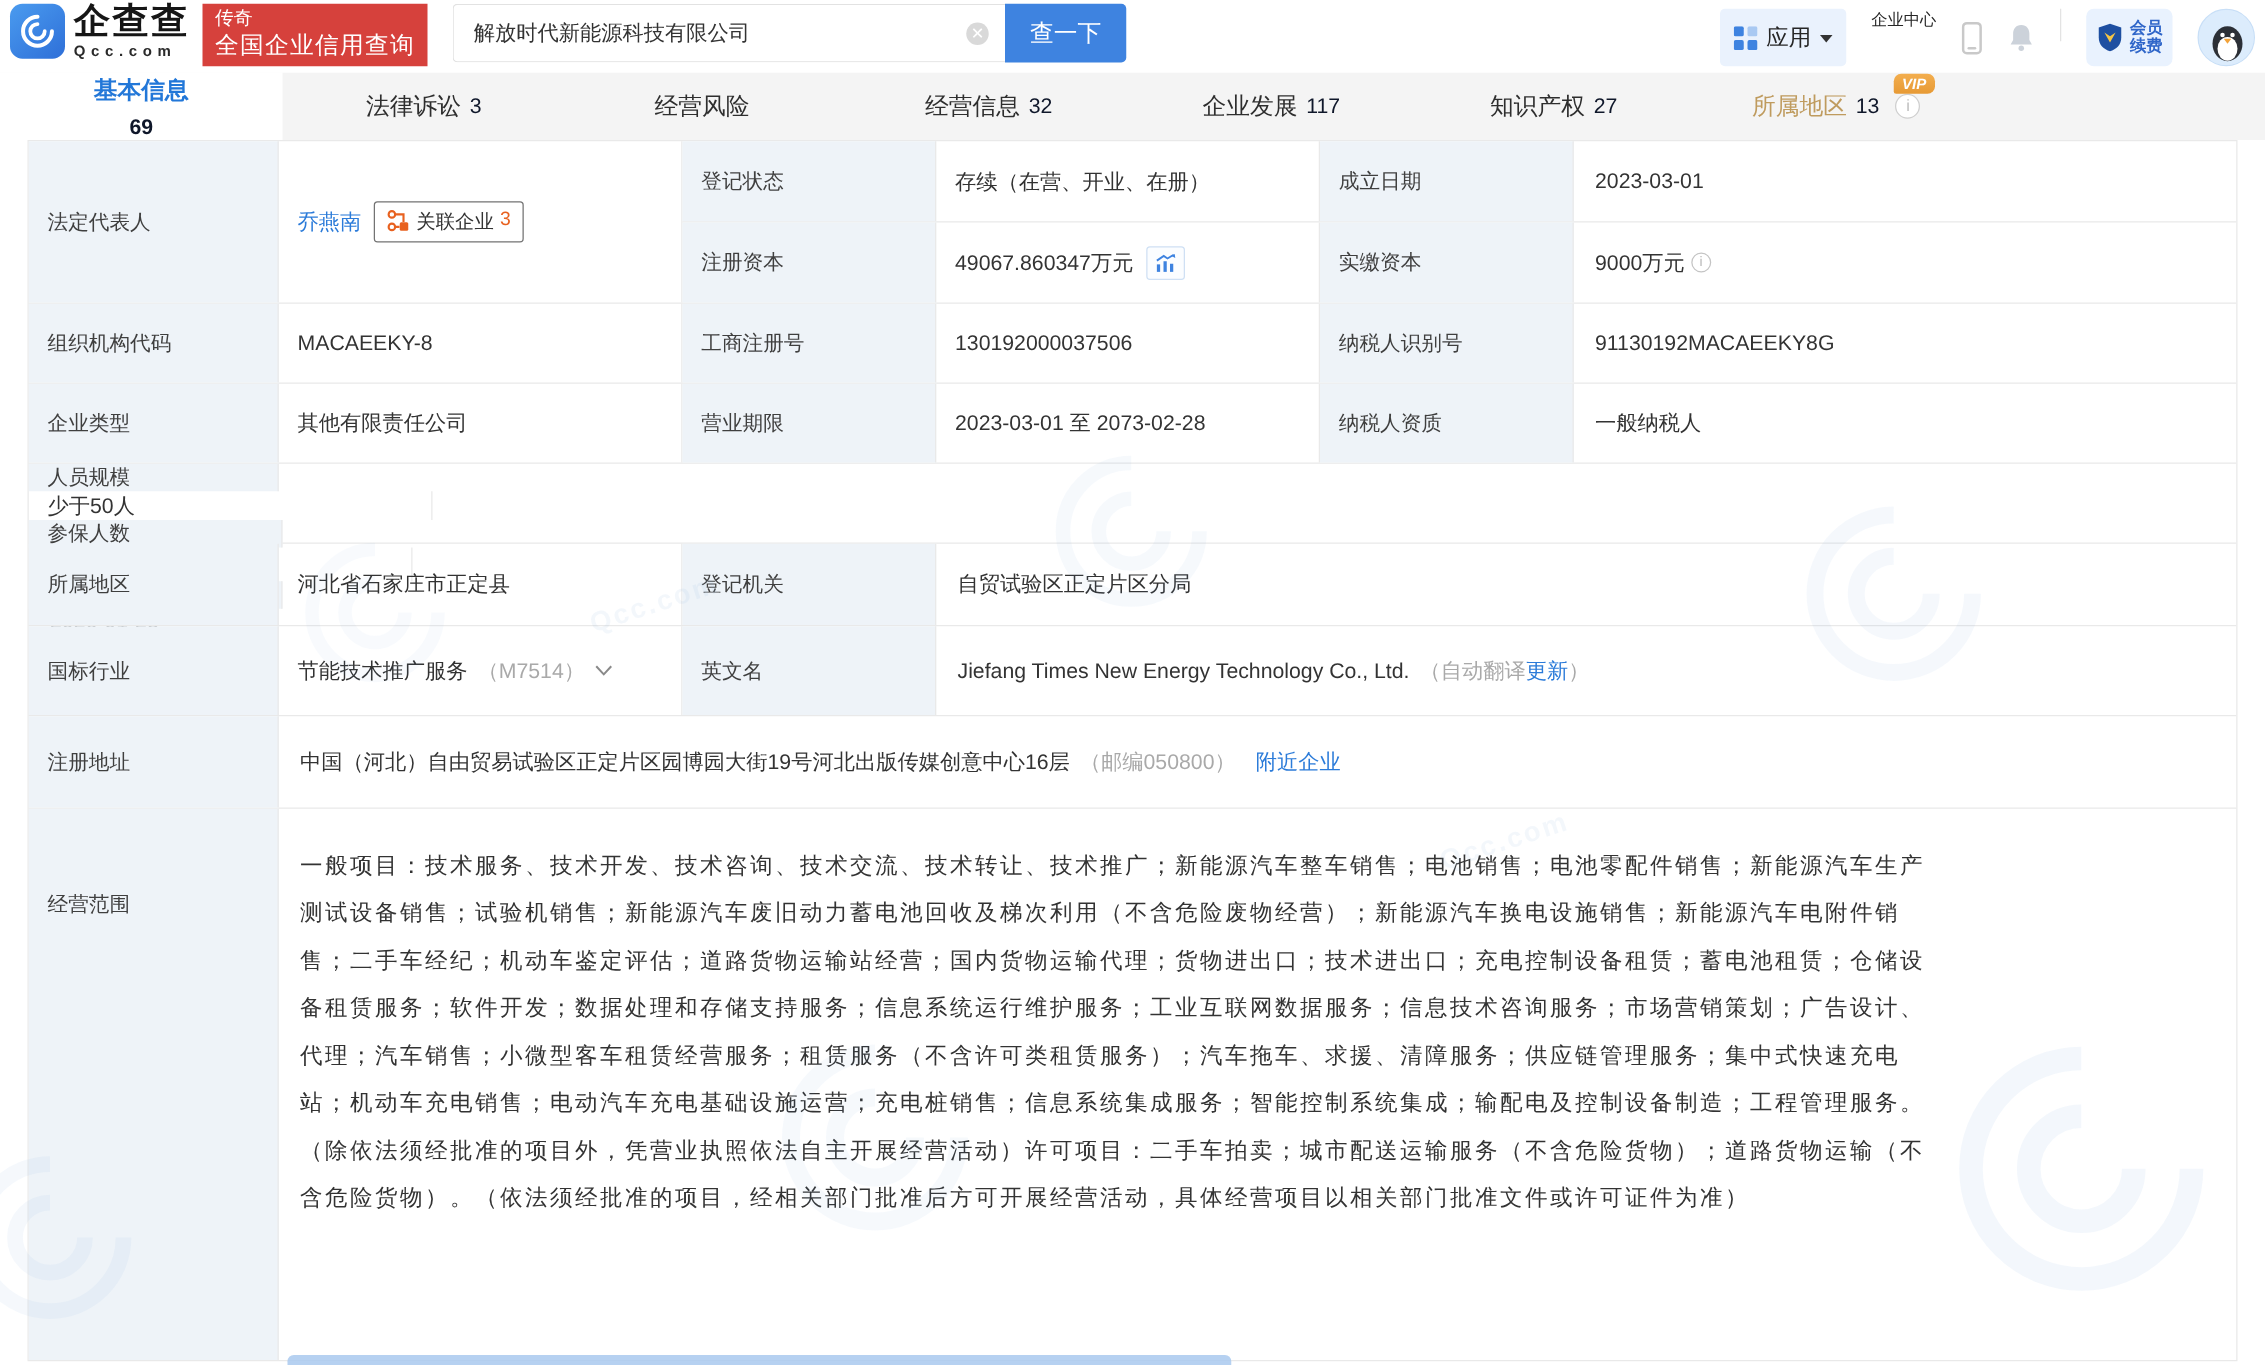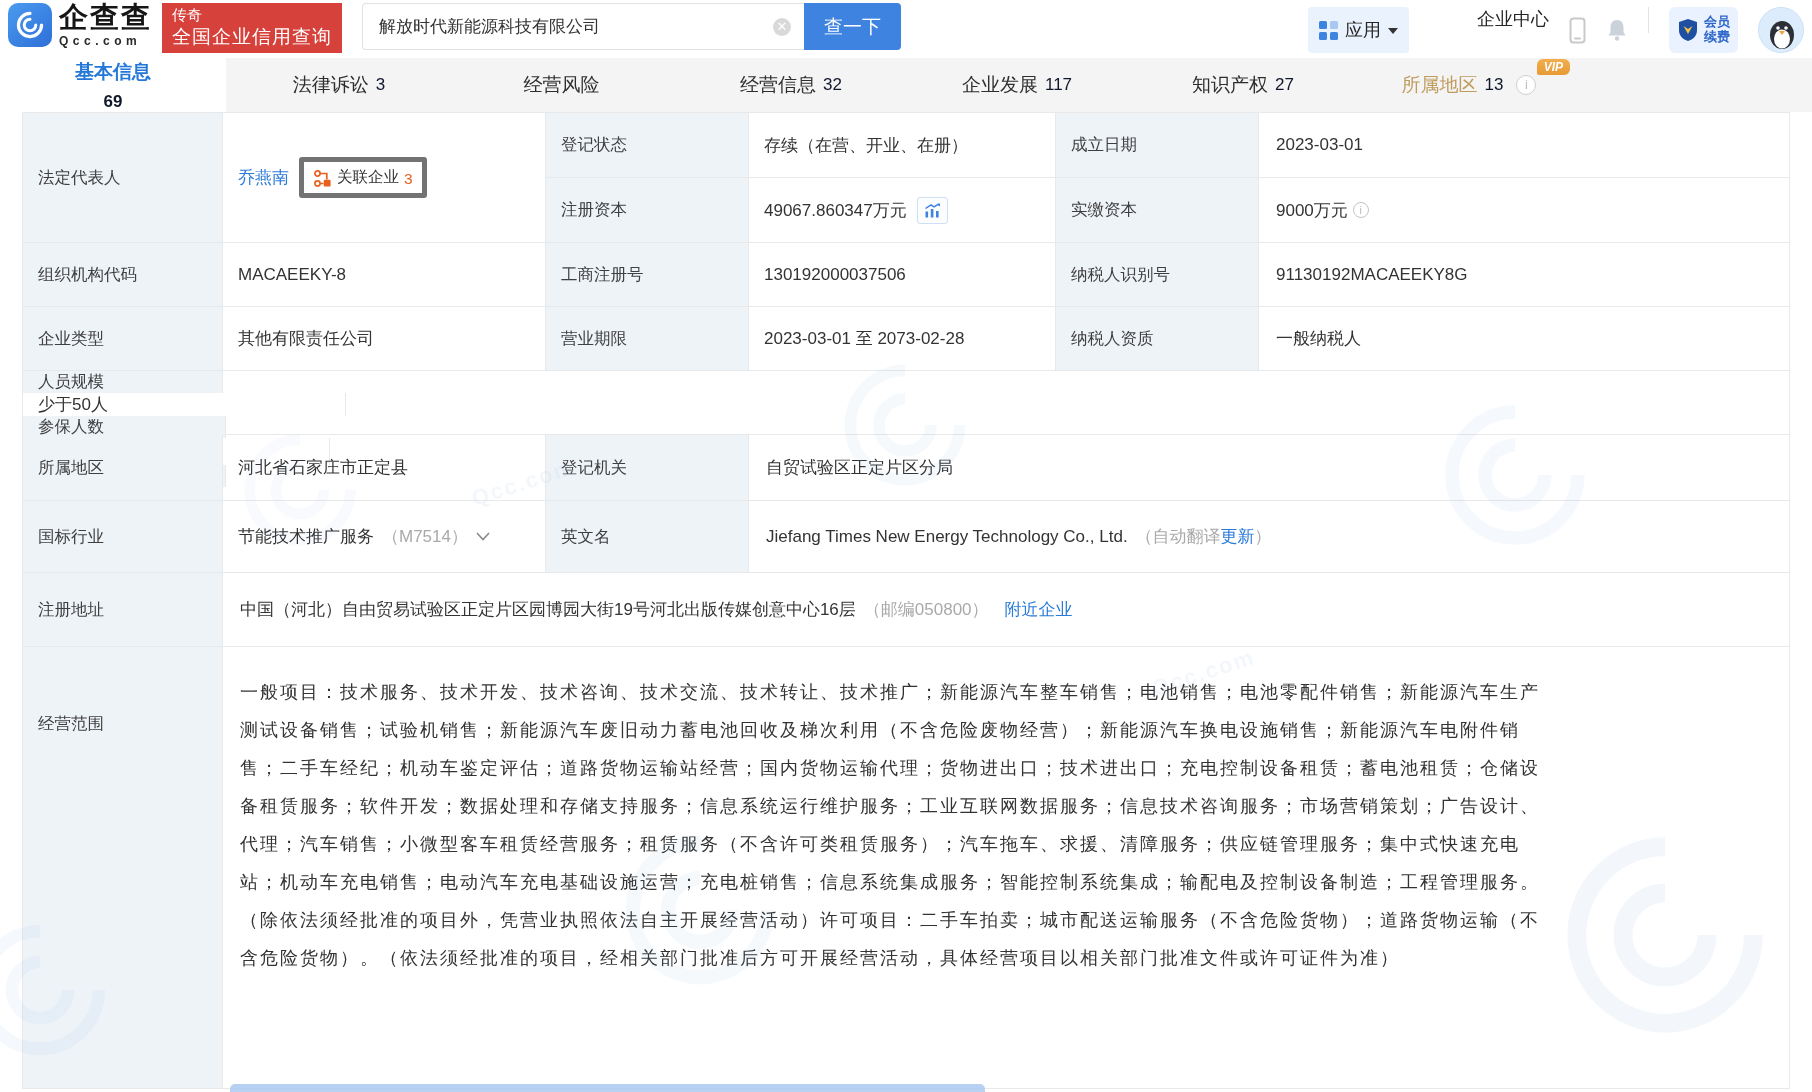--- a/index.html
+++ b/index.html
@@ -29,49 +29,49 @@
   .promo{margin-left:10px;background:var(--red);color:#fff;padding:2px 10px 4px;height:50px;}
   .promo-l1{font-size:15px;line-height:19px;}
   .promo-l2{font-size:19px;line-height:25px;letter-spacing:1px;}
   .search{display:flex;margin-left:20px;position:relative;}
   .search-input{width:442px;height:47px;border:1px solid #e2e2e2;border-right:none;border-radius:4px 0 0 4px;font-size:17px;color:#333;padding:0 44px 0 16px;outline:none;font-family:inherit;}
   .clear-x{position:absolute;right:110px;top:15px;width:18px;height:18px;border-radius:50%;background:#d9d9d9;color:#fff;font-size:13px;line-height:18px;text-align:center;cursor:pointer;}
   .search-btn{width:97px;height:47px;background:var(--blue);color:#fff;border:none;border-radius:0 4px 4px 0;font-size:19px;cursor:pointer;font-family:inherit;}
   .hnav{margin-left:auto;display:flex;gap:20px;padding-right:26px;margin-top:4px;}
   .apps-chip{display:flex;align-items:center;gap:7px;background:#eaf2fd;border-radius:4px;padding:7px 11px;font-size:18px;color:#262626;cursor:pointer;}
   .caret{width:0;height:0;border-left:5px solid transparent;border-right:5px solid transparent;border-top:6px solid #333;margin-top:2px;}
-  .hnav-item{font-size:18px;color:#262626;cursor:pointer;margin-left:48px;}
+  .hnav-item{font-size:13px;color:#262626;cursor:pointer;}
   .icon-btn{cursor:pointer;display:flex;align-items:center;}
   .hdr-divider{width:1px;height:26px;background:#e3e3e3;}
   .member{display:flex;align-items:center;gap:5px;background:#e9f2fe;border-radius:6px;padding:4px 8px;cursor:pointer;}
   .member-txt{font-size:13px;font-weight:700;color:#2f66c9;line-height:1.15;}
   .avatar{width:46px;height:46px;border-radius:50%;background:#dcecfc;border:1px solid #c8dff7;margin-right:-18px;flex:none;overflow:hidden;cursor:pointer;}
   
   .tabs{height:54px;background:#f4f4f4;display:flex;align-items:stretch;}
   .tab{width:226px;display:flex;align-items:center;justify-content:center;gap:7px;font-size:19px;color:#2e2e2e;cursor:pointer;position:relative;}
   .tab .cnt{color:#0f172a;font-size:17px;}
   .tab.active{background:#fff;color:#2277d8;font-weight:700;flex-direction:column;}
   .tab.history{color:var(--tan);}
-  .vip-badge{position:absolute;top:1px;right:12px;background:linear-gradient(180deg,#f3ae4e,#e79a35);color:#fff;font-weight:700;font-style:italic;font-size:12px;line-height:16px;padding:0 7px;border-radius:6px 6px 6px 2px;}
+  .vip-badge{position:absolute;top:1px;right:34px;background:linear-gradient(180deg,#f3ae4e,#e79a35);color:#fff;font-weight:700;font-style:italic;font-size:12px;line-height:16px;padding:0 7px;border-radius:6px 6px 6px 2px;}
   .tab-info-i{width:20px;height:20px;border:1px solid #cfcfcf;border-radius:50%;color:#bdbdbd;font-size:13px;line-height:18px;text-align:center;margin-left:6px;cursor:pointer;background:#fff;}
   
   .tbl{margin:0 22px;border:1px solid var(--line);height:977px;display:flex;flex-direction:column;background:#fff;}
   .trow{display:flex;border-bottom:1px solid var(--line);flex:none;}
   .trow:last-child{border-bottom:none;flex:1;}
   .cell{display:flex;align-items:center;padding:0 15px;border-right:1px solid var(--line);font-size:17px;color:var(--txt);}
   .cell:last-child{border-right:none;}
   .cell.label{background:var(--labelbg);font-size:16.5px;color:#3f3f3f;flex:none;}
   .w1{width:200px;} .w2{width:323px;} .w3{width:203px;} .w4{width:307px;} .w5{width:203px;} .w6{flex:1;padding-left:17px;}
   .col-rest{flex:1;display:flex;flex-direction:column;}
   .subrow{flex:1;display:flex;}
   .subrow:first-child{border-bottom:1px solid var(--line);}
   a.link{color:var(--link);text-decoration:none;cursor:pointer;}
   .gray{color:var(--gray);}
   .gap-l{margin-left:8px;}
-  .rel-badge{display:inline-flex;align-items:flex-end;gap:5px;border:5px solid #737373;border-radius:3px;padding:5px 9px;margin-left:10px;font-size:15.5px;cursor:pointer;background:#fff;}
+  .rel-badge{display:inline-flex;align-items:flex-start;gap:5px;border:1px solid #737373;border-radius:3px;padding:5px 9px;margin-left:10px;font-size:15.5px;cursor:pointer;background:#fff;}
   .rel-badge .orange{color:var(--orange);}
   .tool-btn{display:inline-flex;align-items:center;justify-content:center;width:31px;height:27px;border:1px solid #cfe0f4;border-radius:3px;background:#fbfdff;margin-left:10px;cursor:pointer;flex:none;}
   .info-i{display:inline-block;width:16px;height:16px;border:1px solid #c4c4c4;border-radius:50%;color:#b8b8b8;font-size:11px;line-height:14px;text-align:center;margin-left:5px;cursor:pointer;flex:none;}
   .chev{margin-left:8px;cursor:pointer;display:inline-flex;}
   .scope-label{align-items:flex-start !important;padding-top:66px !important;}
   .scope-value{align-items:flex-start !important;}
   .scope-value p{font-size:18px;line-height:38px;letter-spacing:2px;max-width:1318px;margin:26px 0;color:#333;}
   
   .wm{position:absolute;pointer-events:none;z-index:6;}
   .wm svg{display:block;}

